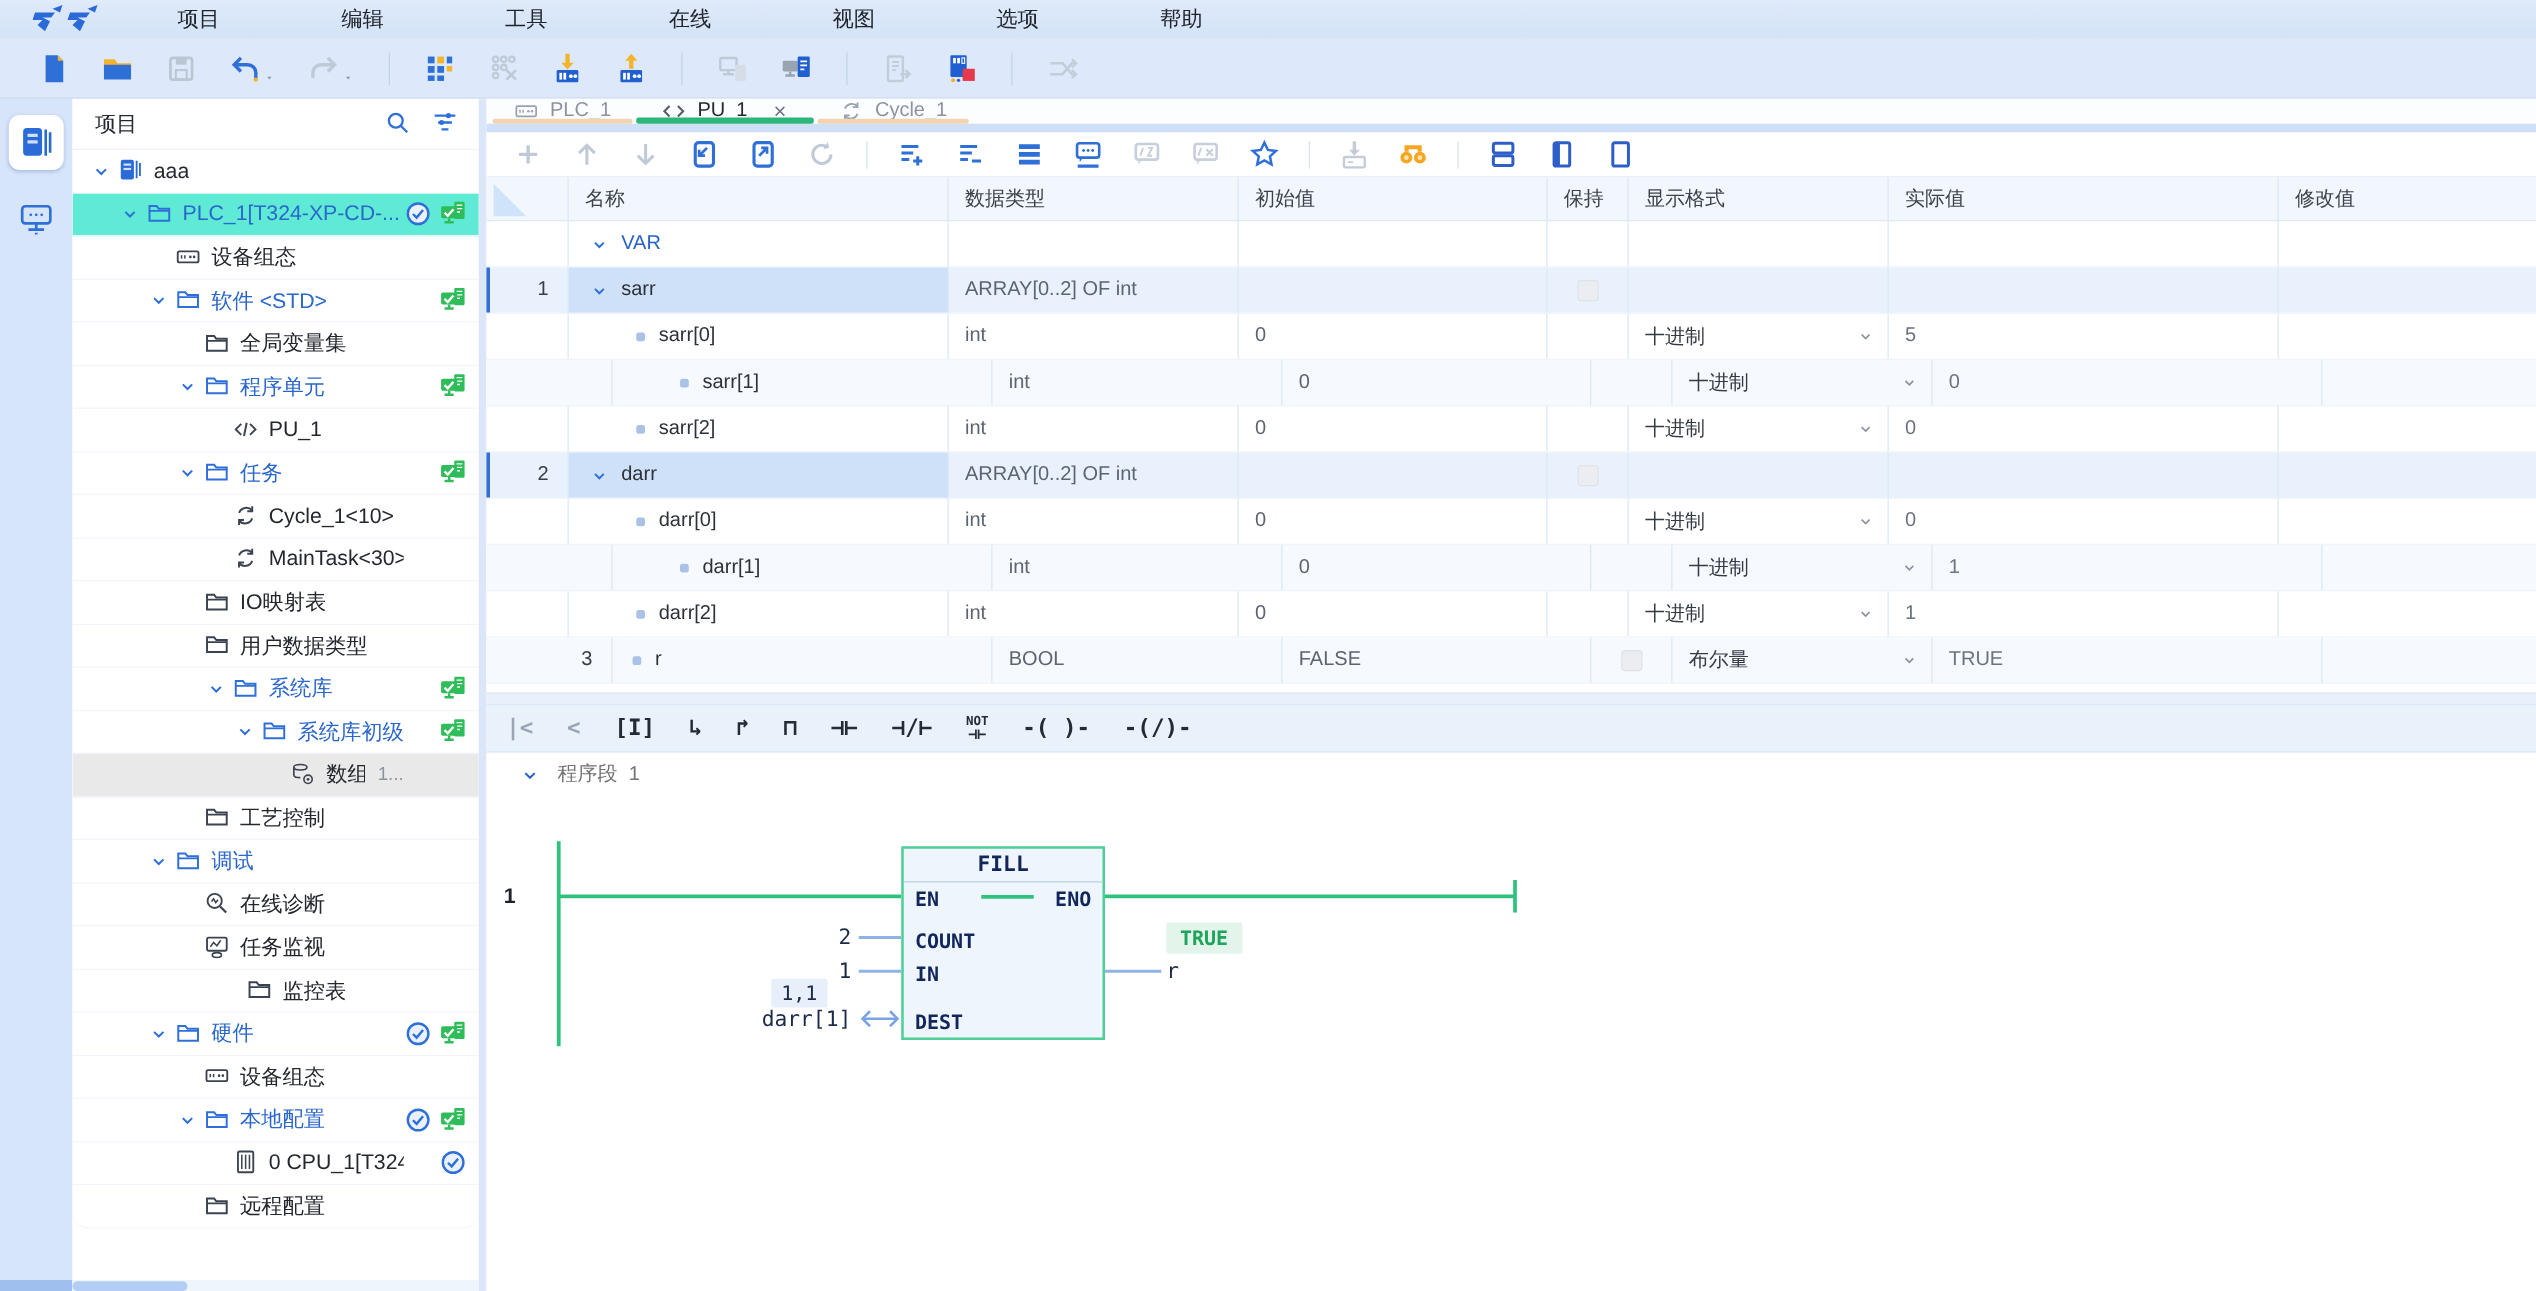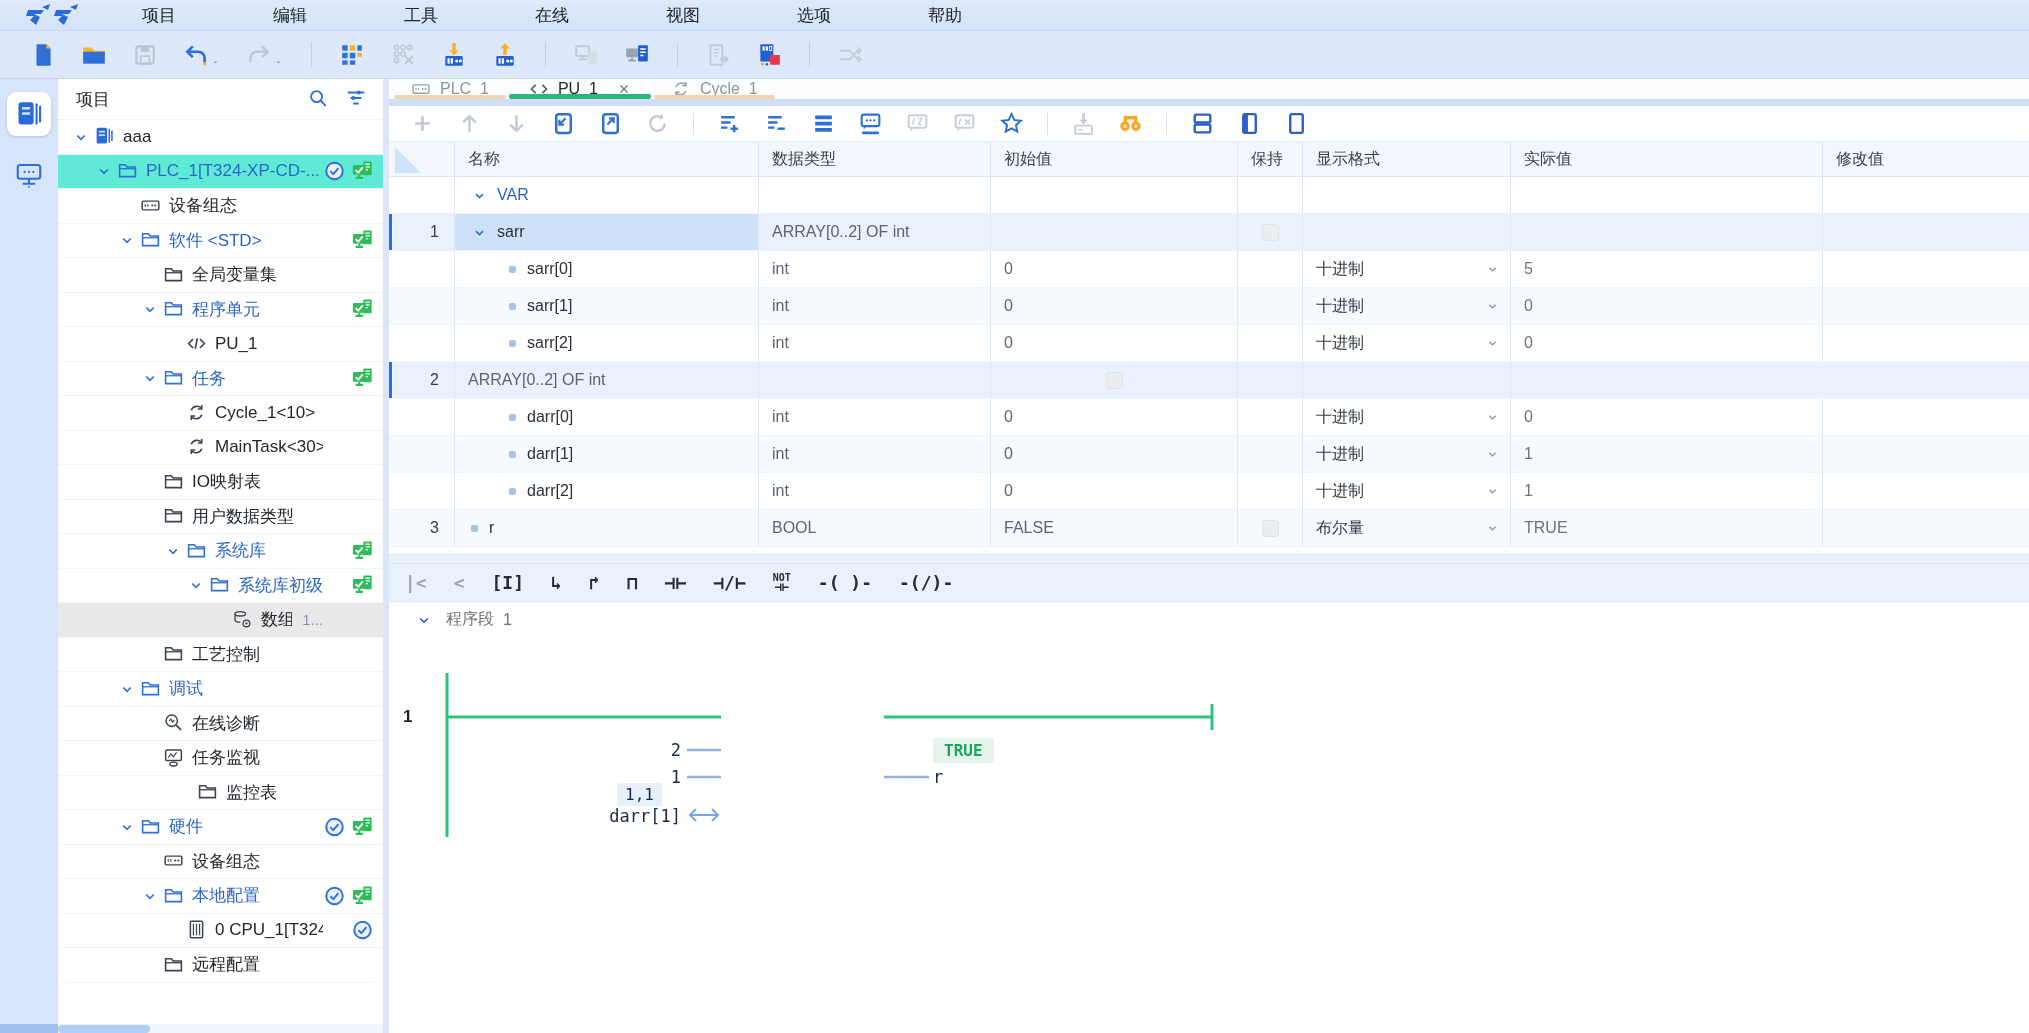--- a/index.html
+++ b/index.html
@@ -69,21 +69,21 @@
   .esep{width:1px;height:22px;background:#d7e2f0;margin:0 2px;}
   
   .vtable{height:412px;border-top:1px solid #e4ecf7;overflow:hidden;font-size:16px;}
   .vt-grid{display:grid;grid-template-columns:66px 304px 232px 247px 65px 208px 312px 1fr;}
   .vt-header{height:34px;background:#f1f7fd;color:#3c424b;border-bottom:1px solid #dfe9f6;}
   .vt-header .hcell{display:flex;align-items:center;padding-left:13px;border-right:1px solid #dce7f5;}
   .vt-header .hcell:last-child{border-right:none;}
   .corner{display:flex;align-items:flex-end;padding:0 0 3px 6px;border-right:1px solid #dce7f5;}
   .corner .tri{width:0;height:0;border-bottom:26px solid #cfe3fa;border-right:26px solid transparent;}
   .vt-row{height:36px;border-bottom:1px solid #eff4fb;position:relative;}
-  .vt-row.pale{background:#f6f9fe;}
+  .vt-row.pale{background:#f6f9fe;padding-left:35px;}
   .vt-row.group{background:#e9f2fc;}
   .vt-row.group::before{content:"";position:absolute;left:0;top:0;bottom:0;width:3px;background:#2f6fd6;}
   .cell{display:flex;align-items:center;padding-left:13px;border-right:1px solid #dce7f5;overflow:hidden;
         color:#5b6470;}
   .cell:last-child{border-right:none;}
   .c-num{justify-content:flex-end;padding-right:15px;padding-left:0;color:#373d47;}
   .c-name{color:#2c313a;padding-left:16px;}
   .vt-row.group .c-name{background:#cfe1f8;}
   .c-name .gchev{width:20px;height:20px;color:#2e6fd8;margin-right:6px;flex:none;}
   .c-name .gchev svg{width:17px;height:17px;margin-top:2px;}
@@ -993,20 +993,28 @@
                 <svg viewBox="0 0 24 24">
                   <path d="M7 10l5 5 5-5" fill="none" stroke="currentColor" stroke-width="2.2"></path>
                 </svg>
               </span>
             </div>
             <div class="cell c-act">0</div>
             <div class="cell c-mod"></div>
           </div>
           <div class="vt-grid vt-row group">
             <div class="cell c-num">2</div>
+            <div class="cell c-name">
+              <span class="gchev">
+                <svg viewBox="0 0 24 24">
+                  <path d="M7 10l5 5 5-5" fill="none" stroke="currentColor" stroke-width="2.2"></path>
+                </svg>
+              </span>
+              <span>darr</span>
+            </div>
             <div class="cell c-type">ARRAY[0..2] OF int</div>
             <div class="cell c-init"></div>
             <div class="cell c-keep">
               <span class="kbox"></span>
             </div>
             <div class="cell c-fmt"></div>
             <div class="cell c-act"></div>
             <div class="cell c-mod"></div>
           </div>
           <div class="vt-grid vt-row">
@@ -1151,20 +1159,29 @@
           <line x1="823" y1="67" x2="823" y2="93" stroke="#2fc27f" stroke-width="3"></line>
           <line x1="298" y1="113" x2="332" y2="113" stroke="#8fb3e2" stroke-width="2.4"></line>
           <line x1="298" y1="140" x2="332" y2="140" stroke="#8fb3e2" stroke-width="2.4"></line>
           <line x1="495" y1="140" x2="540" y2="140" stroke="#8fb3e2" stroke-width="2.4"></line>
           <g stroke="#7aa3e0" stroke-width="2" fill="none">
             <line x1="301" y1="178" x2="329" y2="178"></line>
             <path d="M307 172l-6 6 6 6"></path>
               <path d="M323 172l6 6-6 6"></path>
           </g>
         </svg>
+        <div class="fblock">
+          <div class="fb-title">FILL</div>
+          <div class="pin" style="left:9px;top:31px;">EN</div>
+          <div class="pin" style="right:9px;top:31px;">ENO</div>
+          <div style="position:absolute;left:62px;top:37px;width:42px;height:3px;background:#2fc27f;"></div>
+          <div class="pin" style="left:9px;top:64px;">COUNT</div>
+          <div class="pin" style="left:9px;top:91px;">IN</div>
+          <div class="pin" style="left:9px;top:129px;">DEST</div>
+        </div>
         <div class="opval" style="left:200px;top:103px;width:92px;">2</div>
         <div class="opval" style="left:200px;top:130px;width:92px;">1</div>
         <div class="opbadge" style="left:228px;top:146px;">1,1</div>
         <div class="opval" style="left:180px;top:169px;width:112px;">darr[1]</div>
         <div class="truebadge">TRUE</div>
         <div class="routput">r</div>
       </div>
     </div>
   </div>
 </div>

